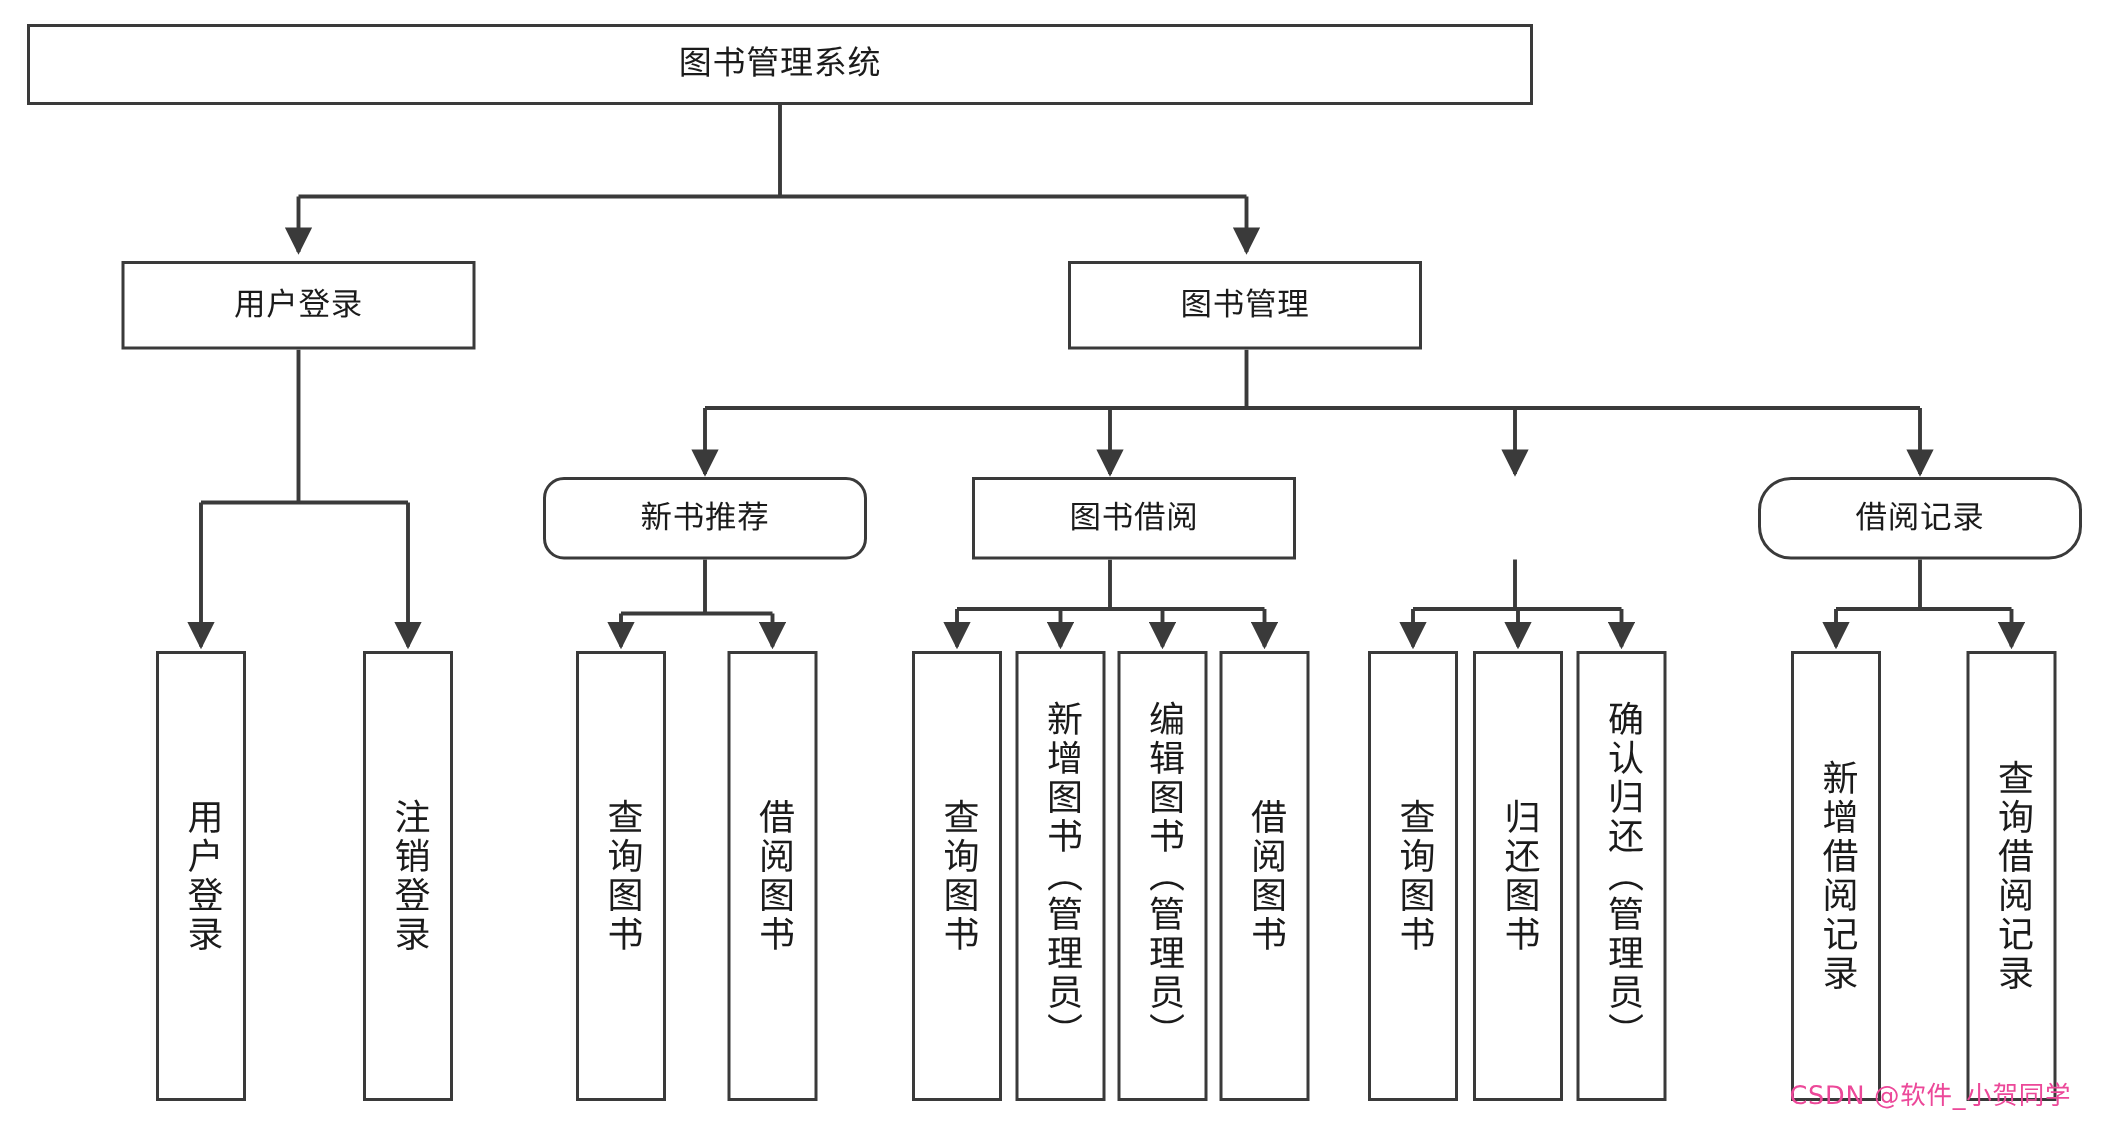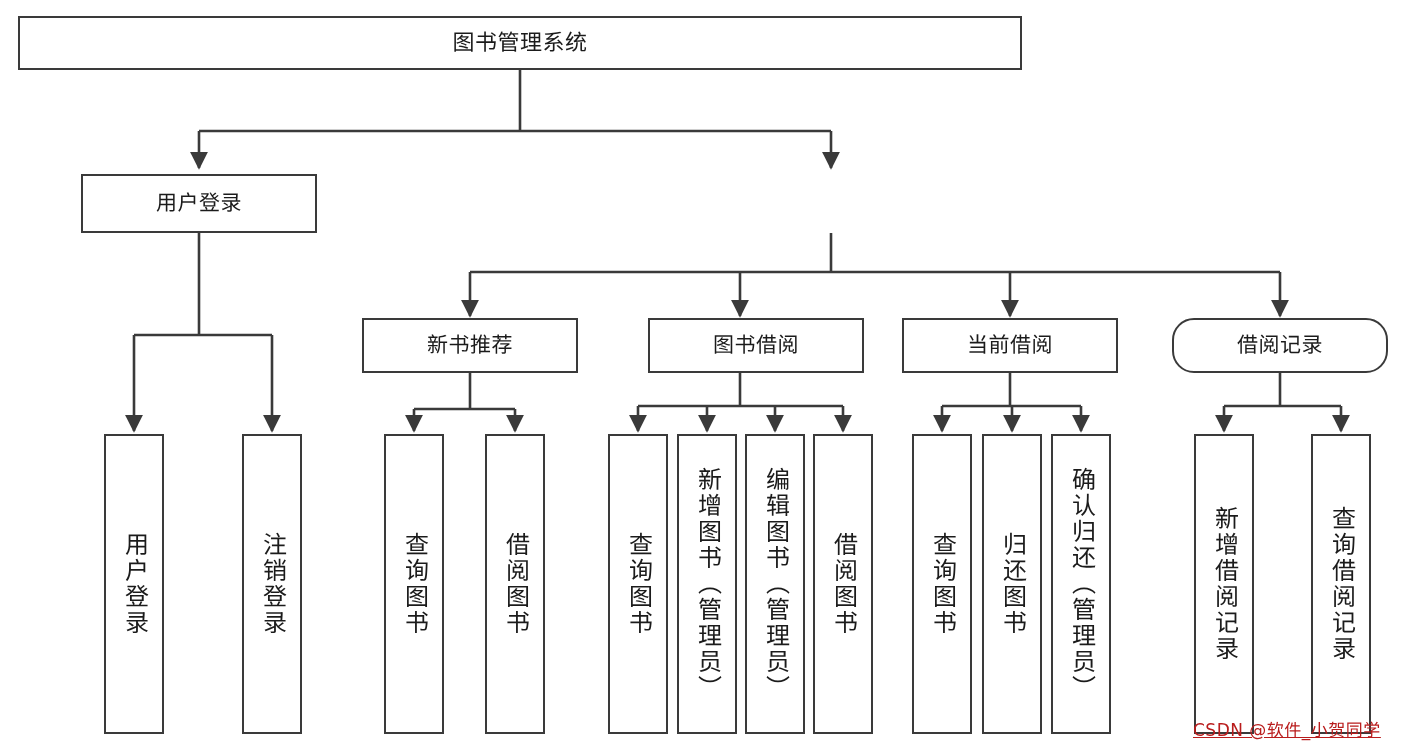--- a/index.html
+++ b/index.html
@@ -60,25 +60,24 @@
     font-size: 24px;
     line-height: 1.12;
     letter-spacing: 2px;
     max-height: 284px;
   }
   #watermark {
     position: absolute;
     left: 1193px;
     top: 716px;
     font-size: 17px;
-    color: #b91c1c;
+    color: #ec4899;
     white-space: nowrap;
     font-family: "DejaVu Sans", "Liberation Sans", sans-serif;
     letter-spacing: 0.5px;
-    text-decoration: underline;
   }
 </style>
 </head>
 <body>
 
 <div id="diagram-root">
 
   <svg id="edge-layer" viewBox="0 0 1405 747" width="1405" height="747" xmlns="http://www.w3.org/2000/svg">
     <defs>
       <marker id="arrow" viewBox="0 0 10 10" refX="9" refY="5" markerWidth="7" markerHeight="7" orient="auto-start-reverse">
@@ -130,32 +129,32 @@
   </svg>
 
   <div class="node horiz root" style="left:18px; top:16px; width:1004px; height:54px;">
     <span class="node-label">图书管理系统</span>
   </div>
 
   <div class="node horiz" style="left:81px; top:174px; width:236px; height:59px;">
     <span class="node-label">用户登录</span>
   </div>
 
-
-  <div class="node horiz" style="left:362px; top:318px; width:216px; height:55px;">
+  <div class="node horiz" style="left:712px; top:174px; width:236px; height:59px;">
+    <span class="node-label">图书管理</span>
+  </div>
+
+  <div class="node horiz" style="left:362px; top:318px; width:216px; height:55px;border-radius:14px;">
     <span class="node-label">新书推荐</span>
   </div>
 
   <div class="node horiz" style="left:632px; top:318px; width:216px; height:55px;margin-left:16px;">
     <span class="node-label">图书借阅</span>
   </div>
 
-  <div class="node horiz" style="left:902px; top:318px; width:216px; height:55px;">
-    <span class="node-label">当前借阅</span>
-  </div>
 
   <div class="node horiz" style="left:1172px; top:318px; width:216px; height:55px;border-radius:22px;">
     <span class="node-label">借阅记录</span>
   </div>
 
   <div class="node vert" style="left:104px; top:434px; width:60px; height:300px;">
     <span class="node-label">用户登录</span>
   </div>
 
   <div class="node vert" style="left:242px; top:434px; width:60px; height:300px;">

